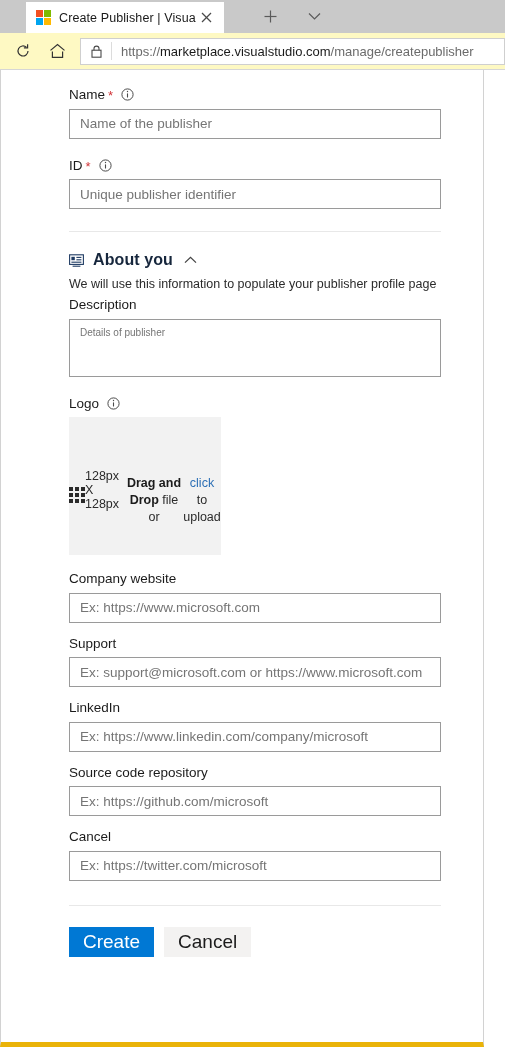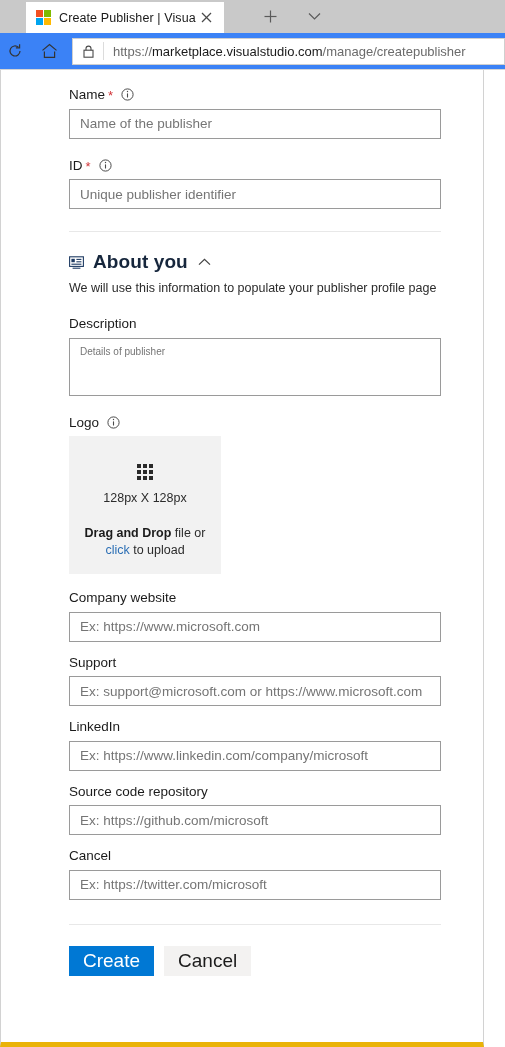--- a/index.html
+++ b/index.html
@@ -79,24 +79,24 @@
   }
   .chrome-btn {
     width: 26px; height: 26px;
     display: flex; align-items: center; justify-content: center;
     color: #5a5a5a;
   }
   .chrome-btn svg { display: block; }
 
   .toolbar {
     height: 37px;
-    background: #3b82f6;
-    display: flex;
-    align-items: center;
-    padding: 0 0 0 0;
+    background: #fef9c3;
+    display: flex;
+    align-items: center;
+    padding: 0 0 0 8px;
     border-bottom: 1px solid #d6d6d6;
   }
   .tb-icon {
     width: 30px; height: 30px;
     display: flex; align-items: center; justify-content: center;
     color: #333;
     flex: 0 0 auto;
   }
   .tb-icon svg { display: block; }
   .tb-gap { width: 4px; }
@@ -206,38 +206,38 @@
   }
   .section-icon {
     width: 15px; height: 15px;
     margin-right: 9px;
     color: #1f3b63;
     flex: 0 0 auto;
     display: flex; align-items: center; justify-content: center;
   }
   .section-icon svg { display: block; }
   .section-title {
-    font-size: 19px;
+    font-size: 16px;
     font-weight: bold;
     color: #16263c;
     letter-spacing: .1px;
   }
   .section-chevron {
     margin-left: 10px;
     width: 14px; height: 14px;
     color: #444;
     display: flex; align-items: center; justify-content: center;
   }
   .section-chevron svg { display: block; }
 
   .section-sub {
     font-size: 12.5px;
     color: #2b2b2b;
     margin-top: 8px;
-    margin-bottom: 22px;
+    margin-bottom: 7px;
   }
 
   .textarea {
     width: 372px;
     height: 58px;
     border: 1px solid #9a9a9a;
     background: #fff;
     font-size: 10px;
     font-family: "Liberation Sans", sans-serif;
     padding: 7px 10px;
@@ -246,21 +246,21 @@
     resize: none;
     display: block;
   }
   .textarea::placeholder { color: #757575; opacity: 1; }
 
   .dropzone {
     width: 152px;
     height: 138px;
     background: #f2f2f2;
     display: flex;
-    flex-direction: column;
+    flex-direction: row;
     align-items: center;
     padding-top: 28px;
   }
   .grid-icon {
     display: grid;
     grid-template-columns: repeat(3, 4px);
     grid-template-rows: repeat(3, 4px);
     gap: 2px;
     margin-bottom: 11px;
   }

